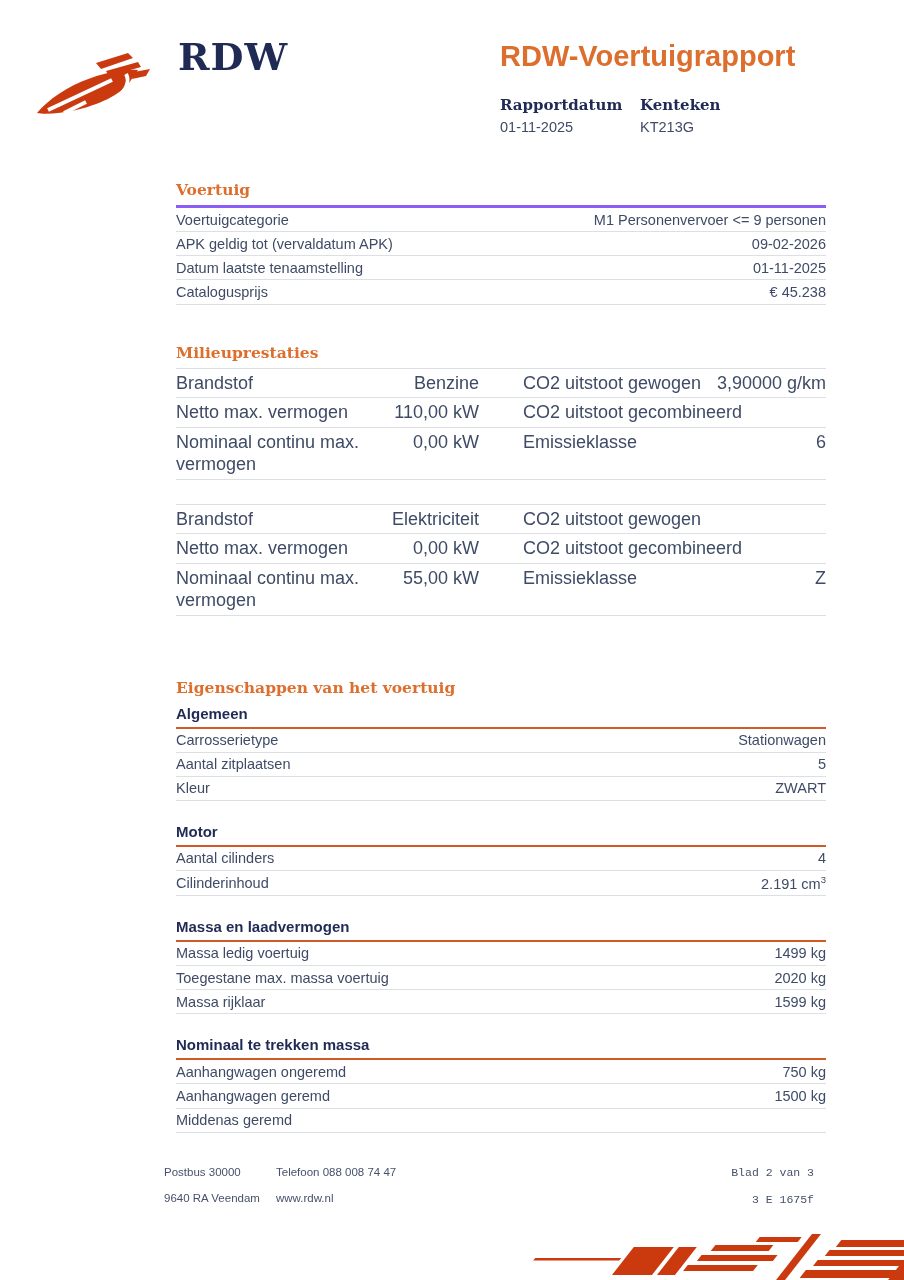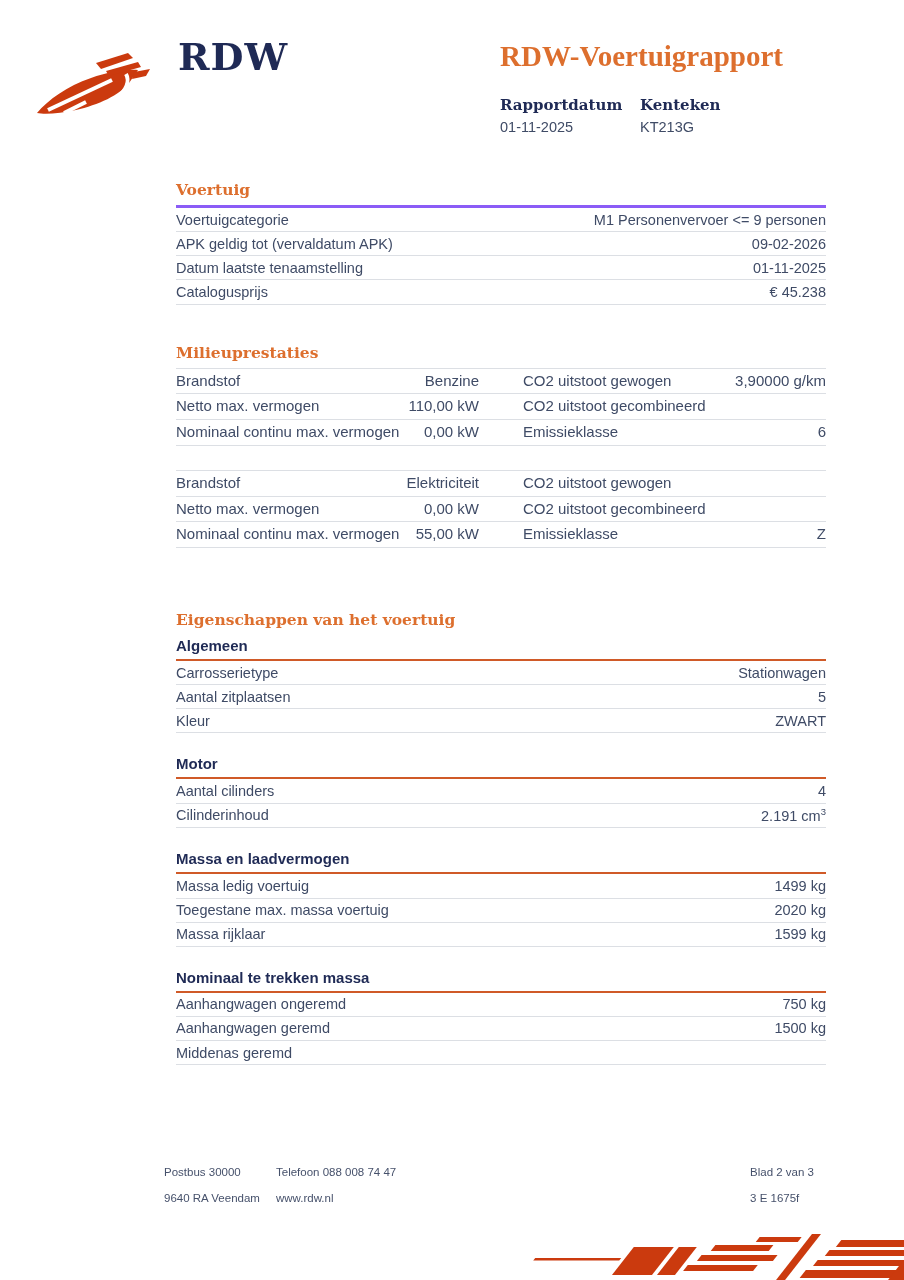--- a/index.html
+++ b/index.html
@@ -14,21 +14,21 @@
 
   
   .logo-feather { position:absolute; left:34px; top:50px; width:126px; height:78px; }
   .logo-text {
     position:absolute; left:162px; top:34px;
     font-family:"DejaVu Serif", serif; font-weight:700;
     font-size:38px; color:#1f2a55; letter-spacing:1px;margin-left:16px;
   }
   .doc-title {
     position:absolute; left:500px; top:40px; margin:0;
-    font-family:Liberation Serif, serif; font-weight:700;
+    font-family:Liberation Sans, sans-serif; font-weight:700;
     font-size:29px; color:#dd6f2e; white-space:nowrap;
   }
   .meta { position:absolute; left:500px; top:96px; display:flex; }
   .meta-col { width:140px; }
   .meta-label {
     display:block; font-family:"DejaVu Serif", serif; font-weight:700;
     font-size:15px; color:#1f2a55;
   }
   .meta-value { display:block; margin-top:5px; font-size:14.5px; color:#3f4b66; }
 
@@ -48,21 +48,21 @@
   }
   .row .val { text-align:right; white-space:nowrap; }
   sup { font-size:9.5px; }
 
   .sec-milieu { margin-top:38px; }
   .m-block { border-top:1px solid #dcdfe4; }
   .m-block.second { margin-top:24px; }
   .m-row {
     display:flex; gap:44px;
     border-bottom:1px solid #dcdfe4;
-    padding:3px 0; font-size:15px; line-height:1.25;
+    padding:3px 0; font-size:18px; line-height:1.25;
   }
   .m-pair { width:303px; display:flex; justify-content:space-between; }
   .m-pair .val { text-align:right; white-space:nowrap; }
 
   .sec-eigenschappen { margin-top:62px; }
   .sub-title {
     margin:0; padding-bottom:5px;
     font-size:15px; font-weight:700; color:#1f2a55;
     border-bottom:2px solid #d05a28;
   }
@@ -71,21 +71,21 @@
   .subsection .rows { border-top:none; }
 
   
   .footer {
     position:absolute; left:164px; top:1166px; width:650px;
     display:flex; font-size:11.5px; color:#46516b;
   }
   .footer p { margin:0 0 14px 0; }
   .f-col1 { width:112px; }
   .f-col2 { flex:1; }
-  .f-right { text-align:left; }
+  .f-right { text-align:right;font-family:Liberation Mono, monospace; }
 
   .stripes-graphic { position:absolute; right:0; bottom:0; width:392px; height:46px; }
 </style>
 </head>
 <body>
 
 <div class="page">
 
   <svg class="logo-feather" viewBox="0 0 126 78" aria-hidden="true">
     <g fill="#cb3a0e">

